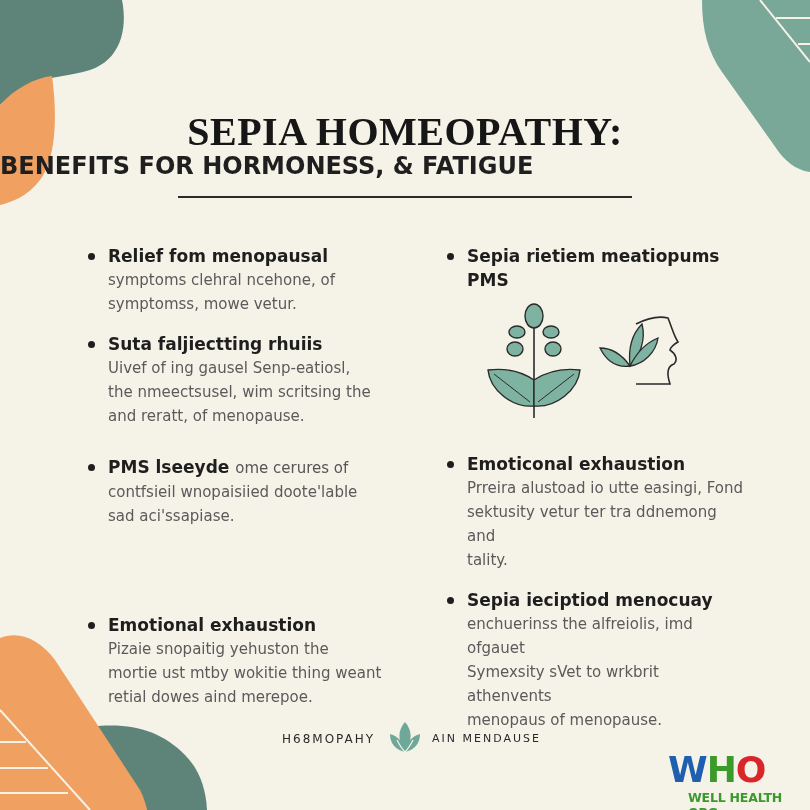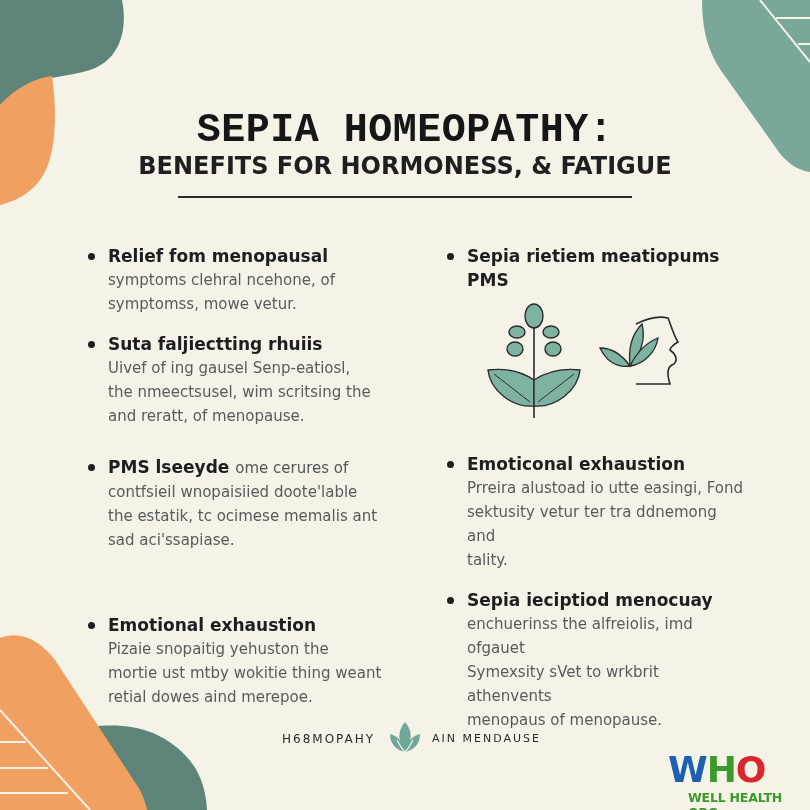--- a/index.html
+++ b/index.html
@@ -1,19 +1,19 @@
 <!DOCTYPE html>
 <html><head>
 <meta charset="utf-8">
 <style>
   html, body { margin:0; padding:0; }
   body { width:810px; height:810px; background:#f5f2e8; position:relative; overflow:hidden; font-family:"DejaVu Sans", sans-serif; color:#1f1f1f; }
   .deco { position:absolute; }
-  .title-main { position:absolute; left:0; width:810px; top:108px; text-align:center; font-weight:bold; font-size:40px; letter-spacing:0.5px; color:#161616; font-family:Liberation Mono, monospace; }
-  .title-sub { position:absolute; left:0; width:810px; top:152px; text-align:center; font-weight:bold; font-size:24px; color:#1f1f1f; font-family:"DejaVu Sans", sans-serif; }
+  .title-main { position:absolute; left:0; width:810px; top:108px; text-align:center; font-weight:bold; font-size:40px; letter-spacing:0.5px; color:#161616; font-family:Liberation Serif, serif; }
+  .title-sub { position:absolute; left:0; width:810px; top:152px; text-align:left; font-weight:bold; font-size:24px; color:#1f1f1f; font-family:"DejaVu Sans", sans-serif; }
   .rule { position:absolute; left:178px; top:196px; width:454px; height:2px; background:#2a2a2a; }
   .item { position:absolute; width:300px; }
   .item .head { font-weight:bold; font-size:17px; color:#1e1e1e; line-height:24px; position:relative; padding-left:20px; }
   .item .head::before { content:""; position:absolute; left:0; top:9px; width:7px; height:7px; border-radius:50%; background:#1e1e1e; }
   .item .head .inline { font-weight:normal; color:#555; font-size:15px; }
   .item .body { padding-left:20px; font-size:15px; color:#5a5a5a; line-height:24px; }
   .footer-left { position:absolute; left:282px; top:732px; font-size:12px; letter-spacing:2px; color:#2a2a2a; }
   .footer-right { position:absolute; left:432px; top:732px; font-size:11px; letter-spacing:2px; color:#2a2a2a; }
   .who { position:absolute; left:668px; top:752px; width:142px; height:58px; }
   .who .letters { font-family:"DejaVu Sans", sans-serif; font-weight:bold; font-size:36px; line-height:36px; letter-spacing:-1px; }
@@ -61,21 +61,20 @@
     <div>Uivef of ing gausel Senp-eatiosl,</div>
     <div>the nmeectsusel, wim scritsing the</div>
     <div>and reratt, of menopause.</div>
   </div>
 </div>
 
 <div class="item" style="left:88px;top:455px;">
   <div class="head"><span>PMS lseeyde</span> <span class="inline">ome cerures of</span></div>
   <div class="body">
     <div>contfsieil wnopaisiied doote'lable</div>
-    <div>the estatik, tc ocimese memalis ant</div>
     <div>sad aci'ssapiase.</div>
   </div>
 </div>
 
 <div class="item" style="left:88px;top:588px;margin-top:25px;">
   <div class="head">Emotional exhaustion</div>
   <div class="body">
     <div>Pizaie snopaitig yehuston the</div>
     <div>mortie ust mtby wokitie thing weant</div>
     <div>retial dowes aind merepoe.</div>

